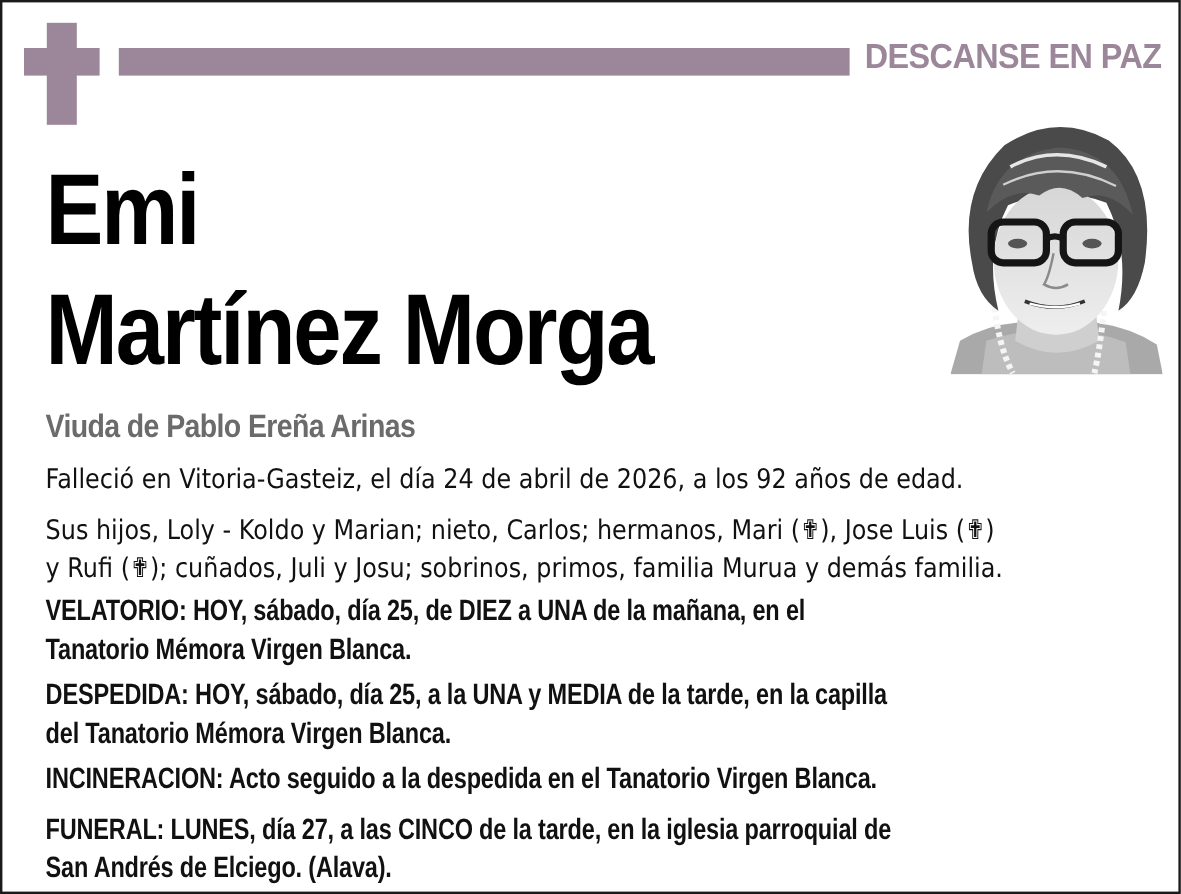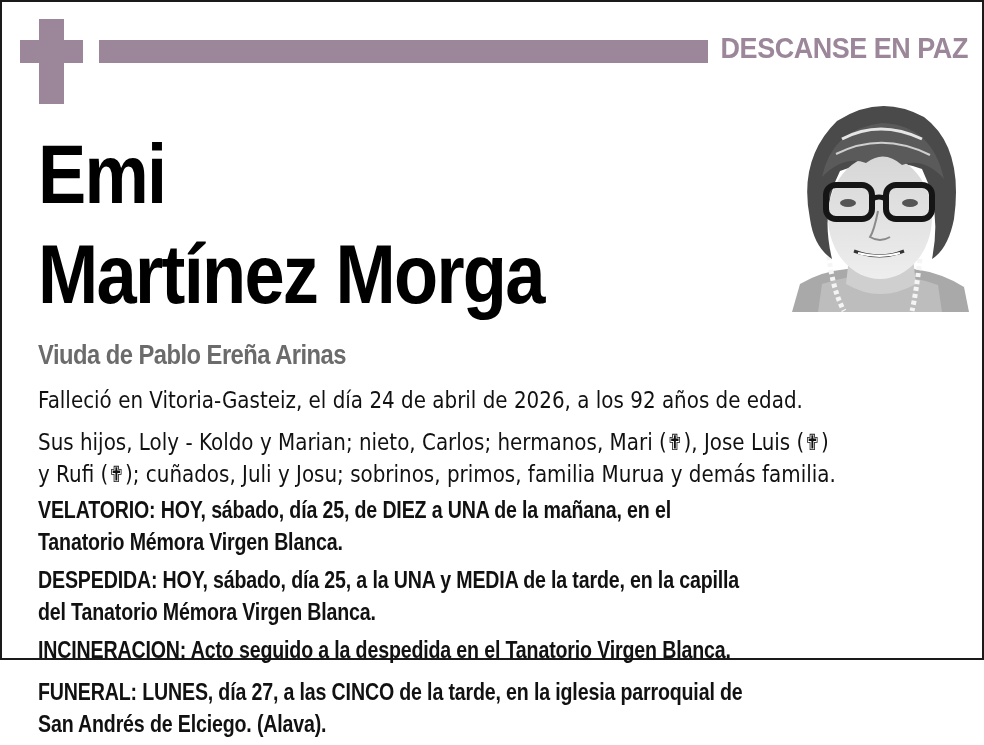--- a/index.html
+++ b/index.html
@@ -1,19 +1,19 @@
 <!DOCTYPE html>
 <html><head>
 <meta charset="utf-8">
 <style>
   * { box-sizing: border-box; margin: 0; padding: 0; }
   html, body { width: 984px; height: 745px; background: #ffffff; overflow: hidden; }
   body { font-family: "DejaVu Sans", "Liberation Sans", sans-serif; color: #111; }
   .frame {
-    position: absolute; left: 0; top: 0; width: 984px; height: 660px;
+    position: absolute; left: 0; top: 0; width: 984px; height: 745px;
     border: 2px solid #1a1a1a; background: #fff;
   }
   .cross { position: absolute; }
   .cross .v { position: absolute; left: 37px; top: 17px; width: 25px; height: 85px; background: var(--accent); }
   .cross .h { position: absolute; left: 18px; top: 38px; width: 63px; height: 23px; background: var(--accent); }
   .bar { position: absolute; left: 97px; top: 38px; width: 609px; height: 23px; background: var(--accent); }
   .header-label {
     position: absolute; right: 14px; top: 30px; height: 40px;
     font-family: "Liberation Sans", sans-serif; font-weight: bold;
     font-size: 29px; letter-spacing: -0.5px; color: var(--accent);

